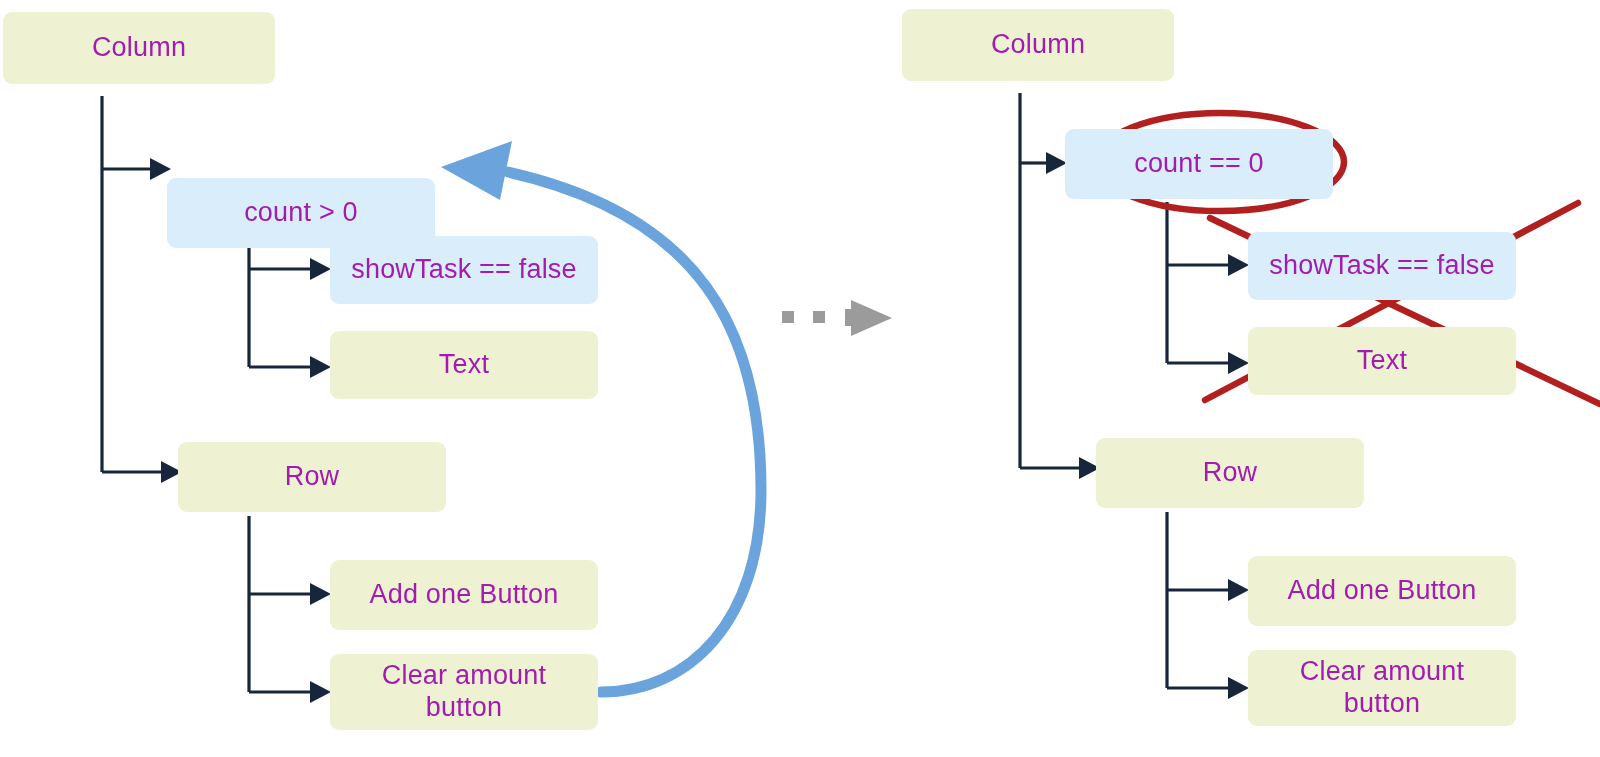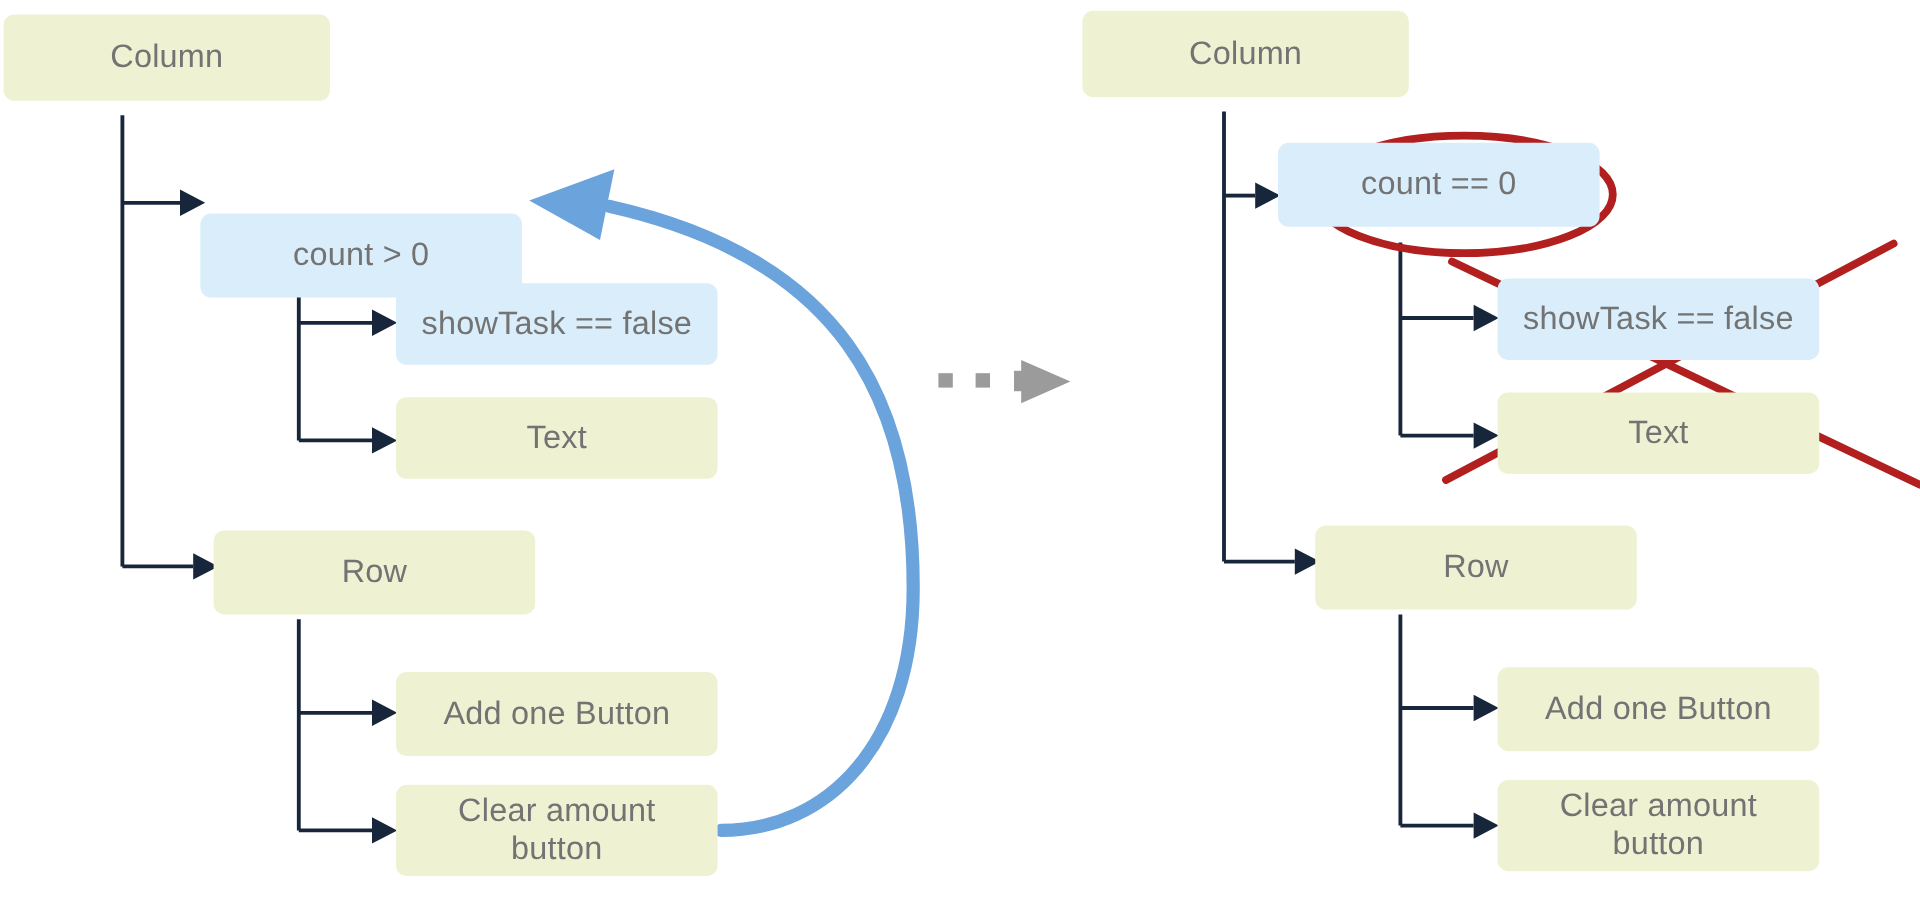--- a/index.html
+++ b/index.html
@@ -19,21 +19,21 @@
   }
   .node {
     position: absolute;
     box-sizing: border-box;
     border-radius: 9px;
     display: flex;
     align-items: center;
     justify-content: center;
     text-align: center;
     line-height: 1.18;
-    color: #737373;
+    color: #a21caf;
     font-size: 27px;
     font-weight: 400;
     letter-spacing: 0.2px;
     padding: 2px 6px;
     white-space: pre-line;
   }
   .node.yellow { background: #eef2d2; }
   .node.blue   { background: #d9edfb; }
 
   svg.edges {
@@ -183,21 +183,21 @@
 
   <div class="node yellow" style="left:178px; top:442px; width:268px; height:70px;">Row</div>
 
   <div class="node yellow" style="left:330px; top:560px; width:268px; height:70px;">Add one Button</div>
 
   <div class="node yellow" style="left:330px; top:654px; width:268px; height:76px;">Clear amount
 button</div>
 
   <div class="node yellow" style="left:902px; top:9px; width:272px; height:72px;">Column</div>
 
-  <div class="node blue" style="left:1065px; top:119px; width:268px; height:70px;">count == 0</div>
+  <div class="node blue" style="left:1065px; top:129px; width:268px; height:70px;">count == 0</div>
 
   <div class="node blue" style="left:1248px; top:232px; width:268px; height:68px;">showTask == false</div>
 
   <div class="node yellow" style="left:1248px; top:327px; width:268px; height:68px;">Text</div>
 
   <div class="node yellow" style="left:1096px; top:438px; width:268px; height:70px;">Row</div>
 
   <div class="node yellow" style="left:1248px; top:556px; width:268px; height:70px;">Add one Button</div>
 
   <div class="node yellow" style="left:1248px; top:650px; width:268px; height:76px;">Clear amount

